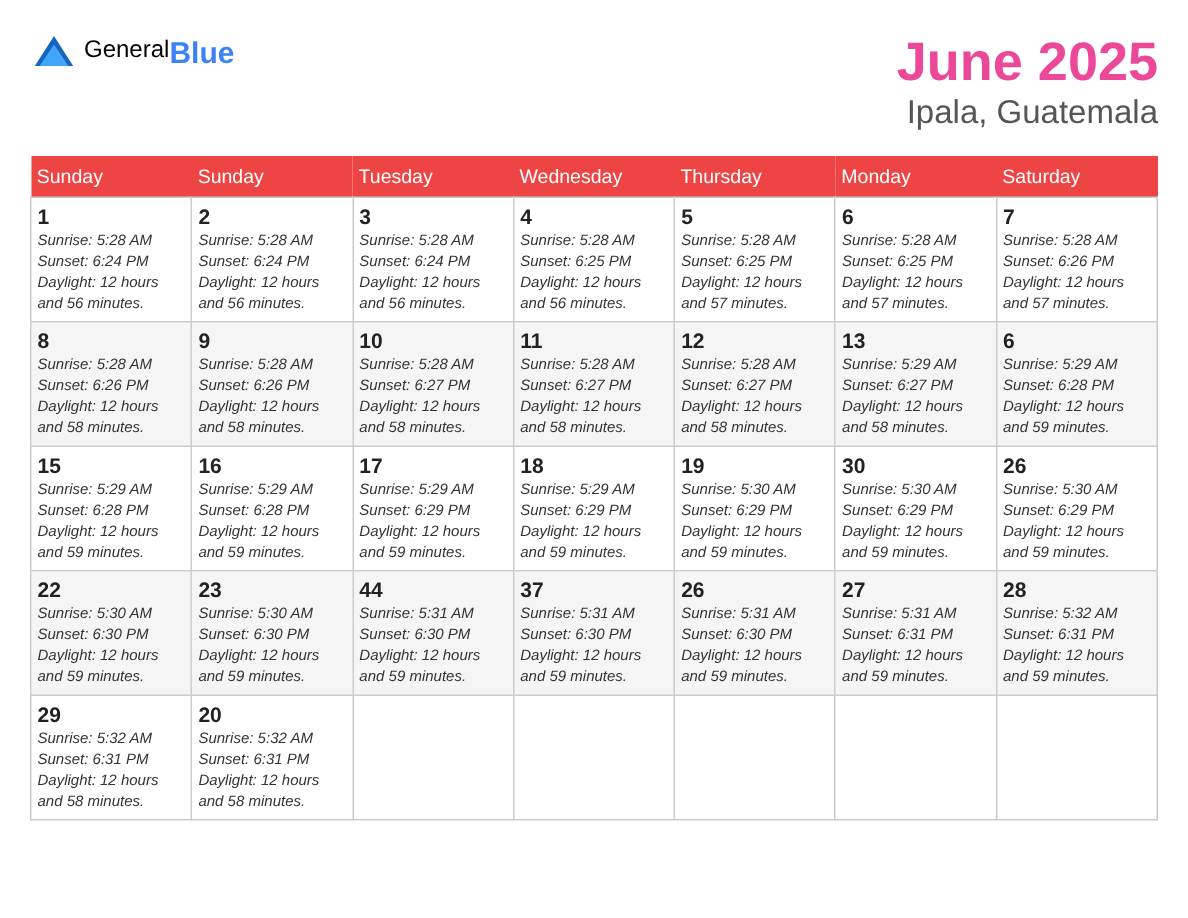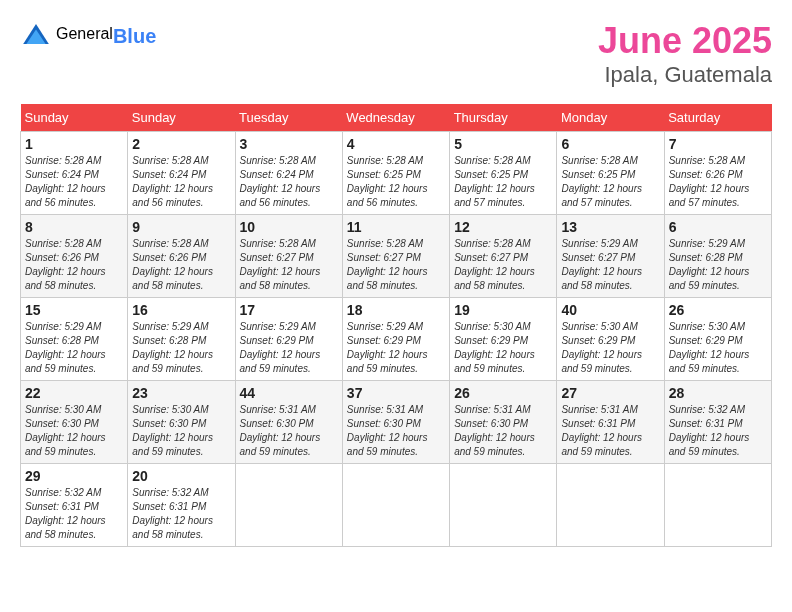--- a/index.html
+++ b/index.html
@@ -271,21 +271,21 @@
       </td>
         <td>
         <span class="day-num">19</span>
         <div class="day-info">
           Sunrise: 5:30 AM<br>
           Sunset: 6:29 PM<br>
           Daylight: 12 hours and 59 minutes.
         </div>
       </td>
         <td>
-        <span class="day-num">40</span>
+        <span class="day-num">30</span>
         <div class="day-info">
           Sunrise: 5:30 AM<br>
           Sunset: 6:29 PM<br>
           Daylight: 12 hours and 59 minutes.
         </div>
       </td>
         <td>
         <span class="day-num">26</span>
         <div class="day-info">
           Sunrise: 5:30 AM<br>

